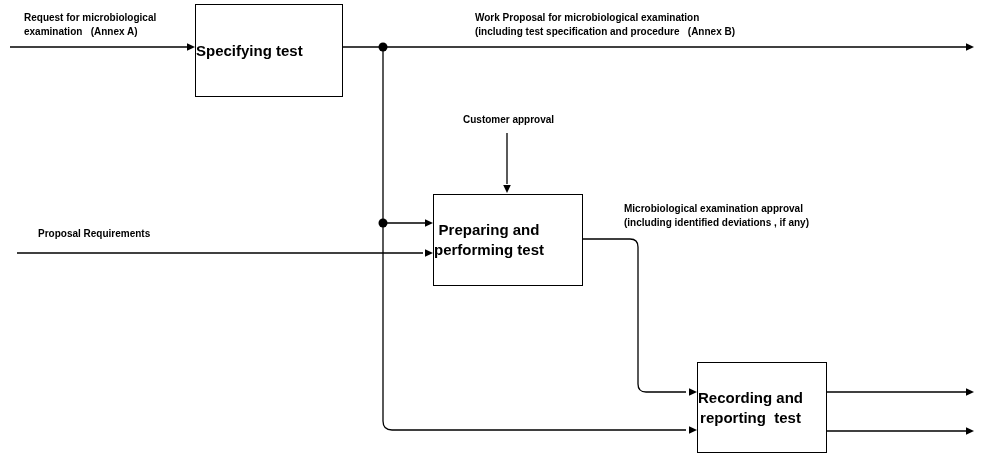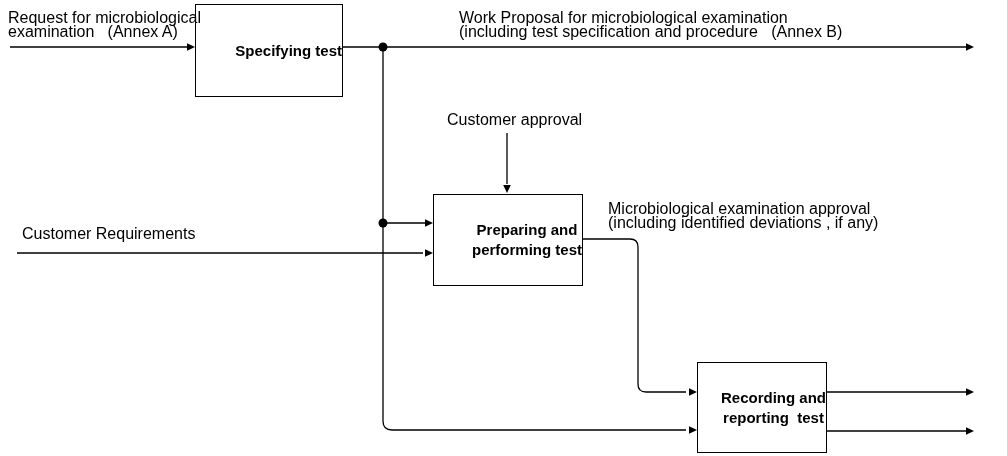--- a/index.html
+++ b/index.html
@@ -22,36 +22,37 @@
     top: 0;
     width: 1007px;
     height: 456px;
   }
   .box {
     position: absolute;
     border: 1.5px solid #000000;
     background: #ffffff;
     display: flex;
     align-items: center;
-    justify-content: flex-end;
+    justify-content: flex-start;
     box-sizing: border-box;
   }
   .box-label {
     font-size: 15px;
     font-weight: bold;
     line-height: 20px;
     text-align: center;
     white-space: pre;
   }
   .label {
     position: absolute;
-    font-size: 16px;
-    font-weight: normal;
+    font-size: 10px;
+    font-weight: bold;
     line-height: 14px;
     white-space: pre;
+    margin-left: 16px;
   }
   .label.lh15 {
     line-height: 15px;
   }
 </style>
 </head>
 <body>
 
 <div class="canvas">
 
@@ -104,20 +105,20 @@
   </div>
 
   <div class="label" style="left:8px; top:11px;">Request for microbiological
 examination   (Annex A)</div>
 
   <div class="label" style="left:459px; top:11px;">Work Proposal for microbiological examination
 (including test specification and procedure   (Annex B)</div>
 
   <div class="label" style="left:447px; top:113px;">Customer approval</div>
 
-  <div class="label" style="left:22px; top:227px;">Customer Requirements</div>
+  <div class="label" style="left:22px; top:227px;">Proposal Requirements</div>
 
   <div class="label" style="left:608px; top:202px;">Microbiological examination approval
 (including identified deviations , if any)</div>
 
 
 
 </div>
 
 </body></html>

